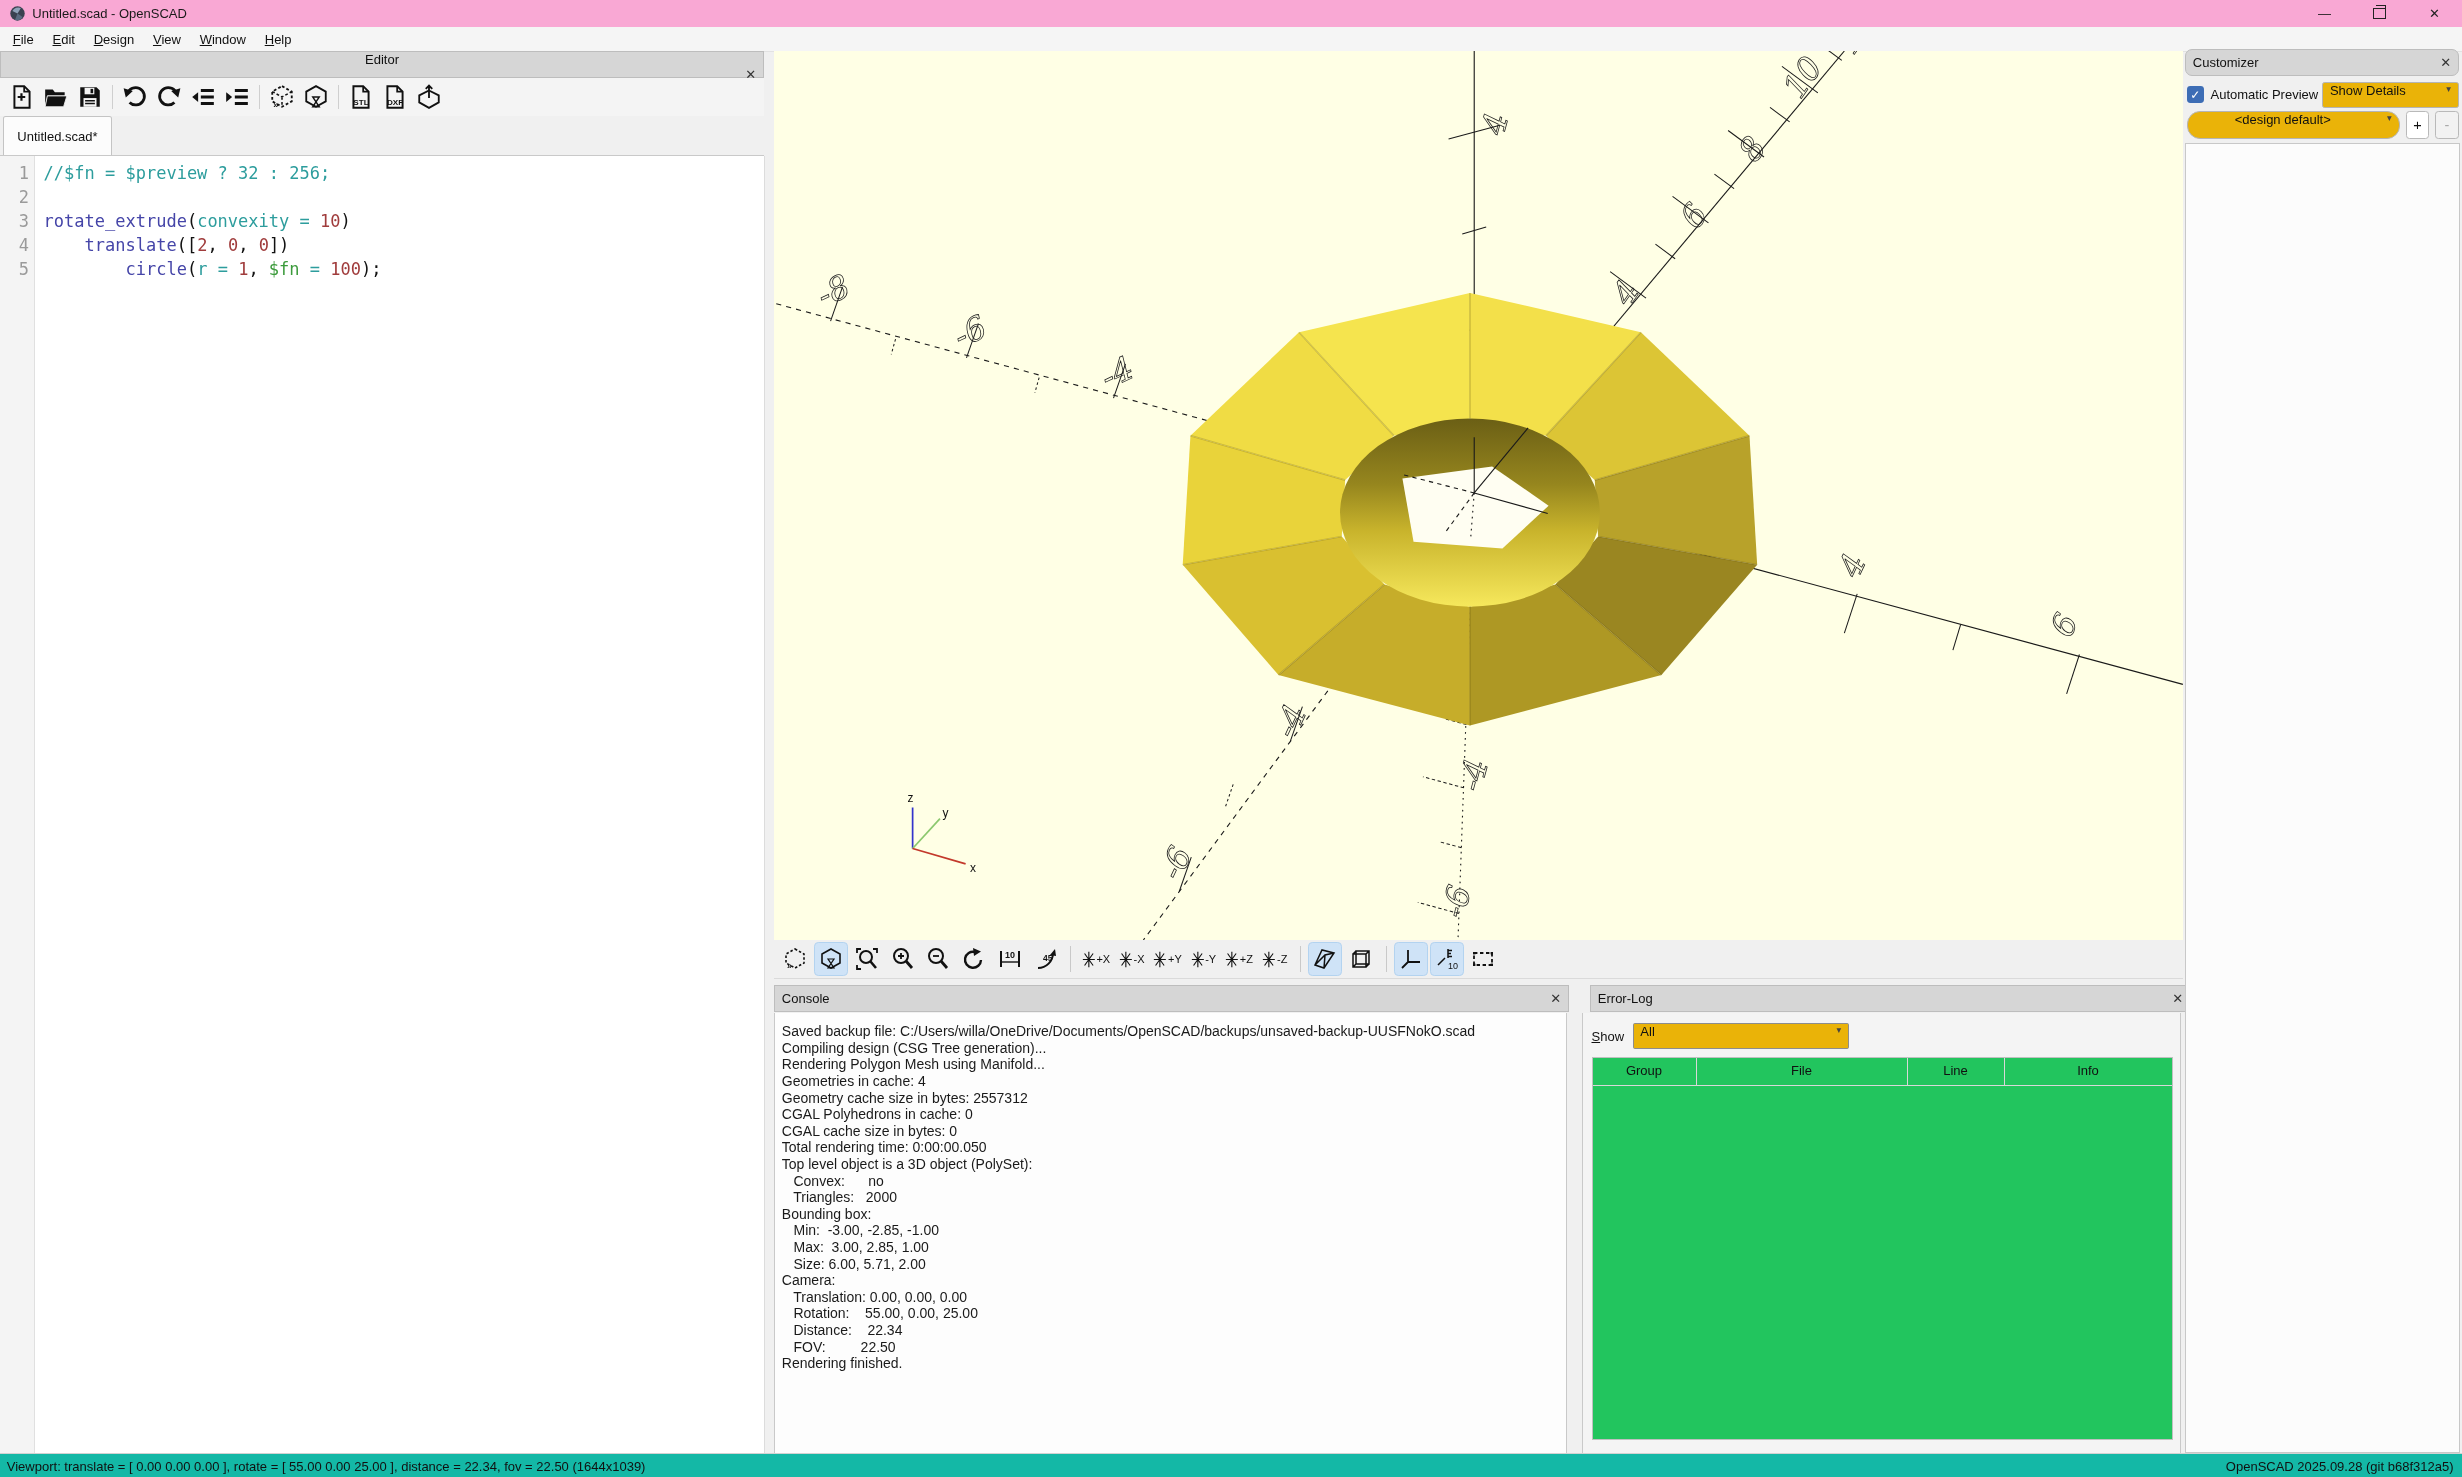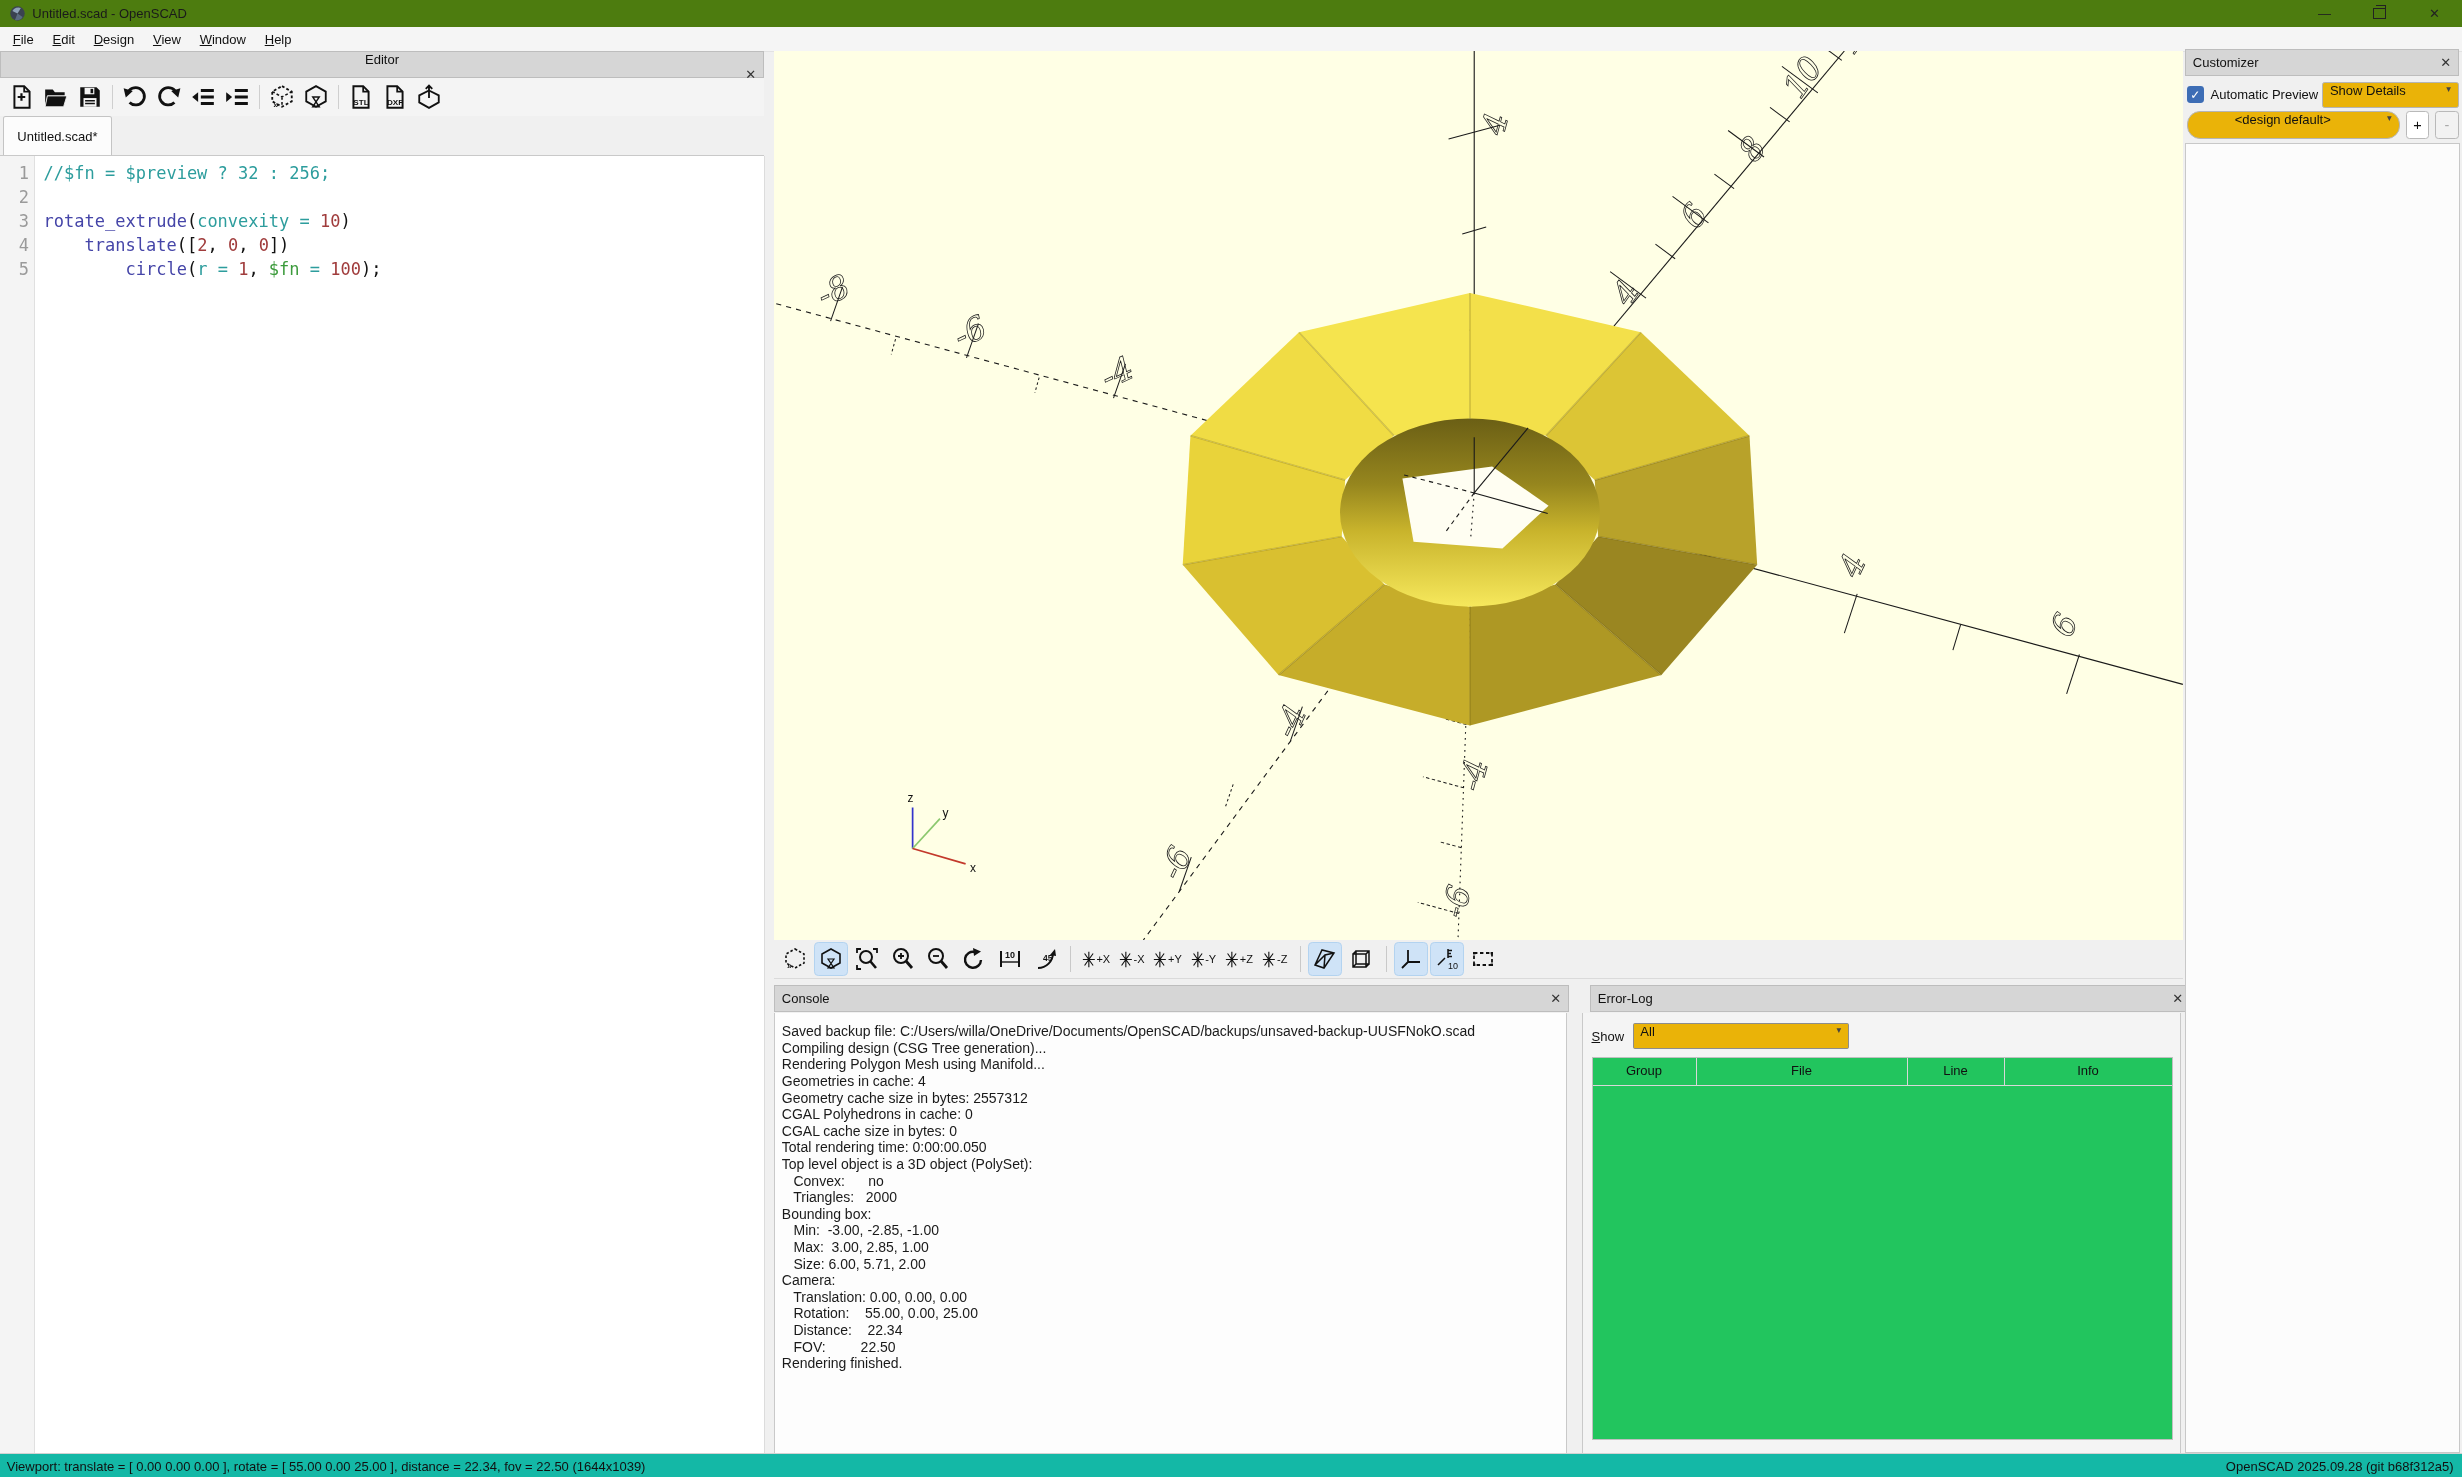--- a/index.html
+++ b/index.html
@@ -1,21 +1,21 @@
 <!DOCTYPE html>
 <html style="font-size:13.7px"><head>
 <meta charset="utf-8">
 <style>
   html,body{margin:0;padding:0;width:2462px;height:1477px;overflow:hidden;
     font-family:"Liberation Sans",sans-serif;background:#f0f0f0;color:#111;}
   #app{position:relative;width:2462px;height:1477px;background:#f0f0f0;}
   .abs{position:absolute;}
 
   
-  #titlebar{left:0;top:0;width:2462px;height:27px;background:#4d7c0f;display:flex;align-items:center;}
+  #titlebar{left:0;top:0;width:2462px;height:27px;background:#f9a8d4;display:flex;align-items:center;}
   #titlebar .title{font-size:13px;margin-left:6.8px;color:#1a1a1a;}
   .win-controls{position:absolute;right:0;top:0;height:27px;display:flex;}
   .win-btn{width:55px;height:27px;display:flex;align-items:center;justify-content:center;font-size:13px;color:#222;}
   .restore-box{width:10.3px;height:8.5px;border:1.3px solid #222;position:relative;background:transparent;}
   .restore-box::before{content:"";position:absolute;left:2.1px;top:-4.3px;width:8.5px;height:6.8px;
     border-top:1.3px solid #222;border-right:1.3px solid #222;}
   #app-icon{width:17px;height:17px;margin-left:8.5px;}
 
   
   #menubar{left:0;top:27px;width:2462px;height:24px;background:#f5f5f5;border-bottom:0.9px solid #e2e2e2;
@@ -70,21 +70,21 @@
   #show-label::first-letter{text-decoration:underline;}
   .select{background:#eab308;border:0.9px solid #8d8d8d;border-radius:1.7px;height:24px;display:flex;align-items:flex-start;
     padding:0 6.8px;font-size:13px;position:relative;}
   .select .chev{margin-left:auto;font-size:9.4px;color:#444;padding-left:12px;}
   #err-table{position:absolute;left:8.5px;top:44px;width:581px;height:383px;background:#22c55e;border:0.9px solid #c0c0c0;box-sizing:border-box;}
   #err-header{display:flex;border-bottom:0.9px solid #d8d8d8;height:26.5px;align-items:center;font-size:13px;}
   .err-col{text-align:center;border-right:0.9px solid #d8d8d8;height:26.5px;line-height:26.5px;}
 
   
   #customizer-panel{left:2185px;top:49px;width:274px;height:1405px;}
-  #customizer-head{left:0;top:0;width:274px;}
+  #customizer-head{left:0;top:0;width:274px;border-radius:7px;}
   #cust-row1{position:absolute;left:1.7px;top:32.5px;width:272px;display:flex;align-items:center;font-size:13px;}
   #auto-prev-check{width:17px;height:17px;background:#3d6db5;border-radius:3.4px;color:#fff;font-size:12px;
     display:flex;align-items:center;justify-content:center;margin-right:6.8px;}
   #cust-row2{position:absolute;left:1.7px;top:62px;width:272px;display:flex;align-items:center;}
   .cust-btn{width:27px;height:26px;background:#fff;border:0.9px solid #b9b9b9;border-radius:3.4px;margin-left:6px;
     display:flex;align-items:center;justify-content:center;font-size:14.5px;}
   .cust-btn.disabled{color:#aaa;background:#f2f2f2;}
   #cust-body{position:absolute;left:0px;top:94px;width:273px;height:1308px;background:#fcfcfc;border:0.9px solid #c8c8c8;}
 
   

